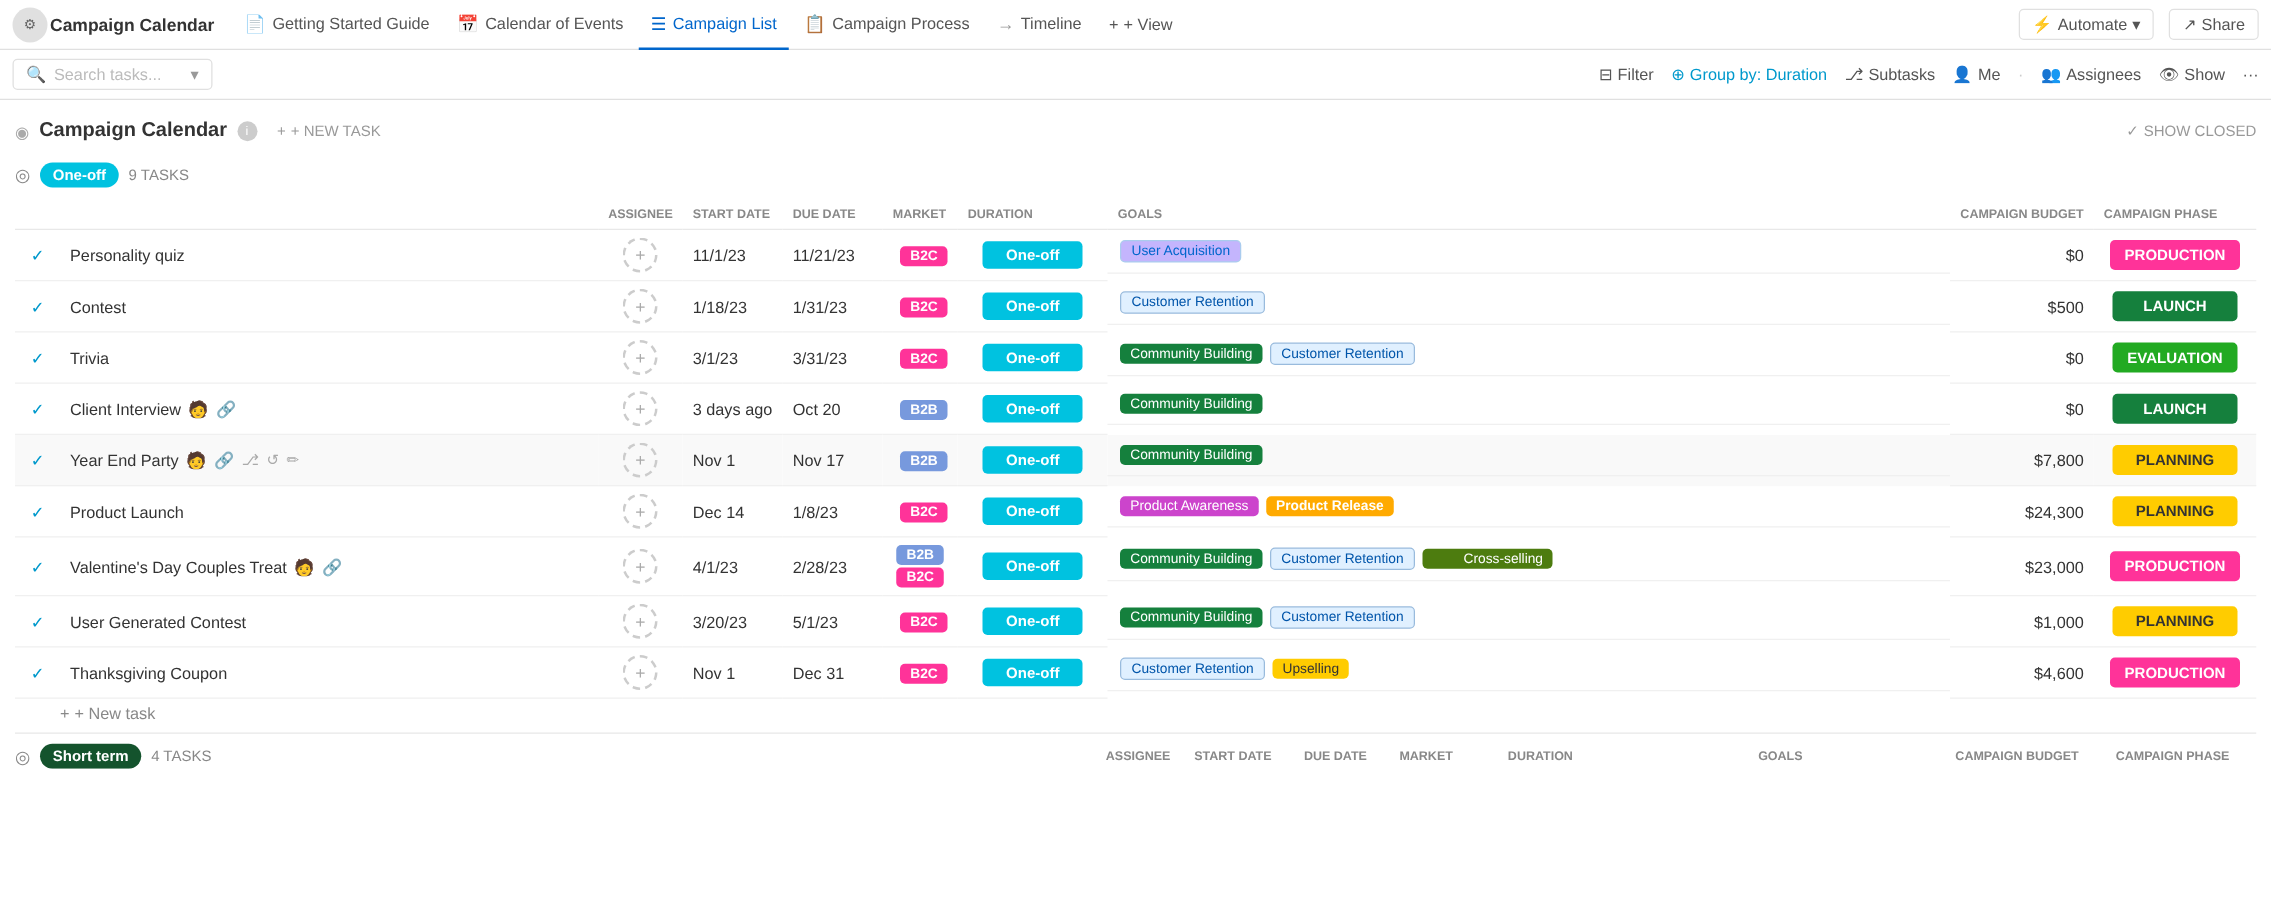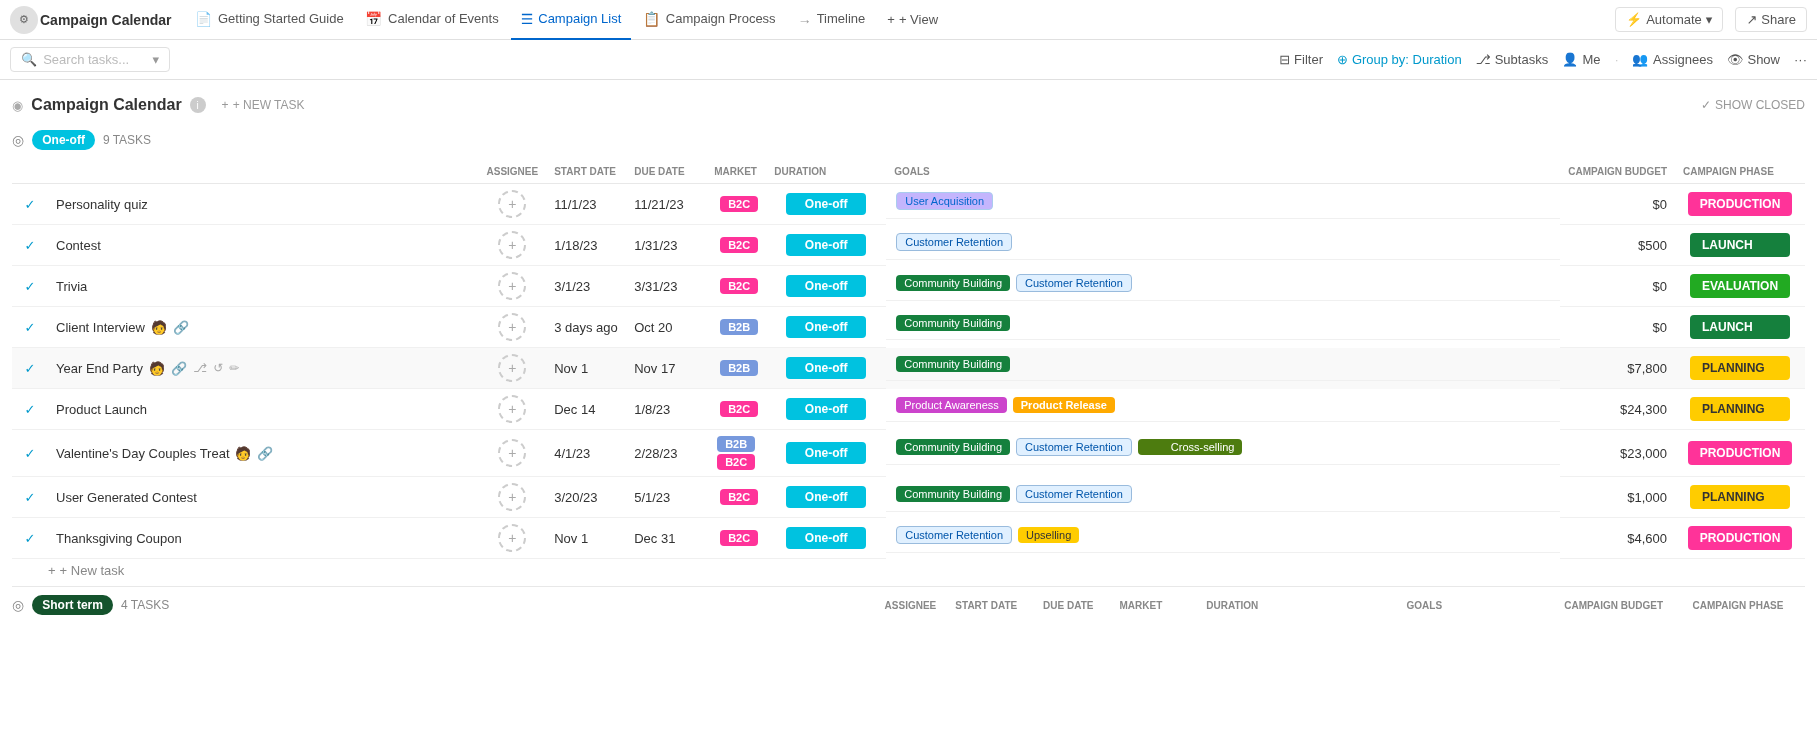--- a/index.html
+++ b/index.html
@@ -53,21 +53,21 @@
     .goal-badge { display: inline-block; padding: 2px 8px; border-radius: 4px; font-size: 11px; font-weight: 500; white-space: nowrap; margin: 2px 2px; }
     .goal-badge.user-acq { background: #c4b5fd; color: #0066cc; border: 1px solid #aaccee; }
     .goal-badge.cust-ret { background: #e0f0ff; color: #0055aa; border: 1px solid #99bbdd; }
     .goal-badge.community { background: #15803d; color: #fff; }
     .goal-badge.prod-aware { background: #cc44cc; color: #fff; }
     .goal-badge.prod-release { background: #ffaa00; color: #fff; font-weight: bold; }
     .goal-badge.cross-sell { background: #4d7c0f; color: #fff; padding-left: 33px; }
     .goal-badge.upselling { background: #ffcc00; color: #333; text-align: right; }
 
     
-    .phase-badge { padding: 5px 12px; border-radius: 4px; font-size: 12px; font-weight: 700; text-align: left; display: inline-block; min-width: 100px; color: #fff; }
+    .phase-badge { padding: 5px 12px; border-radius: 4px; font-size: 12px; font-weight: 700; text-align: center; display: inline-block; min-width: 100px; color: #fff; }
     .phase-production { background: #ff3399; }
     .phase-launch { background: #15803d; }
     .phase-evaluation { background: #22aa22; }
     .phase-planning { background: #ffcc00; color: #333; }
 
     .budget-cell { text-align: right; font-size: 13px; color: #333; }
     .col-assignee { width: 60px; text-align: center; }
     .col-date { width: 80px; }
     .col-market { width: 60px; text-align: right; }
     .col-duration { width: 120px; text-align: center; }

